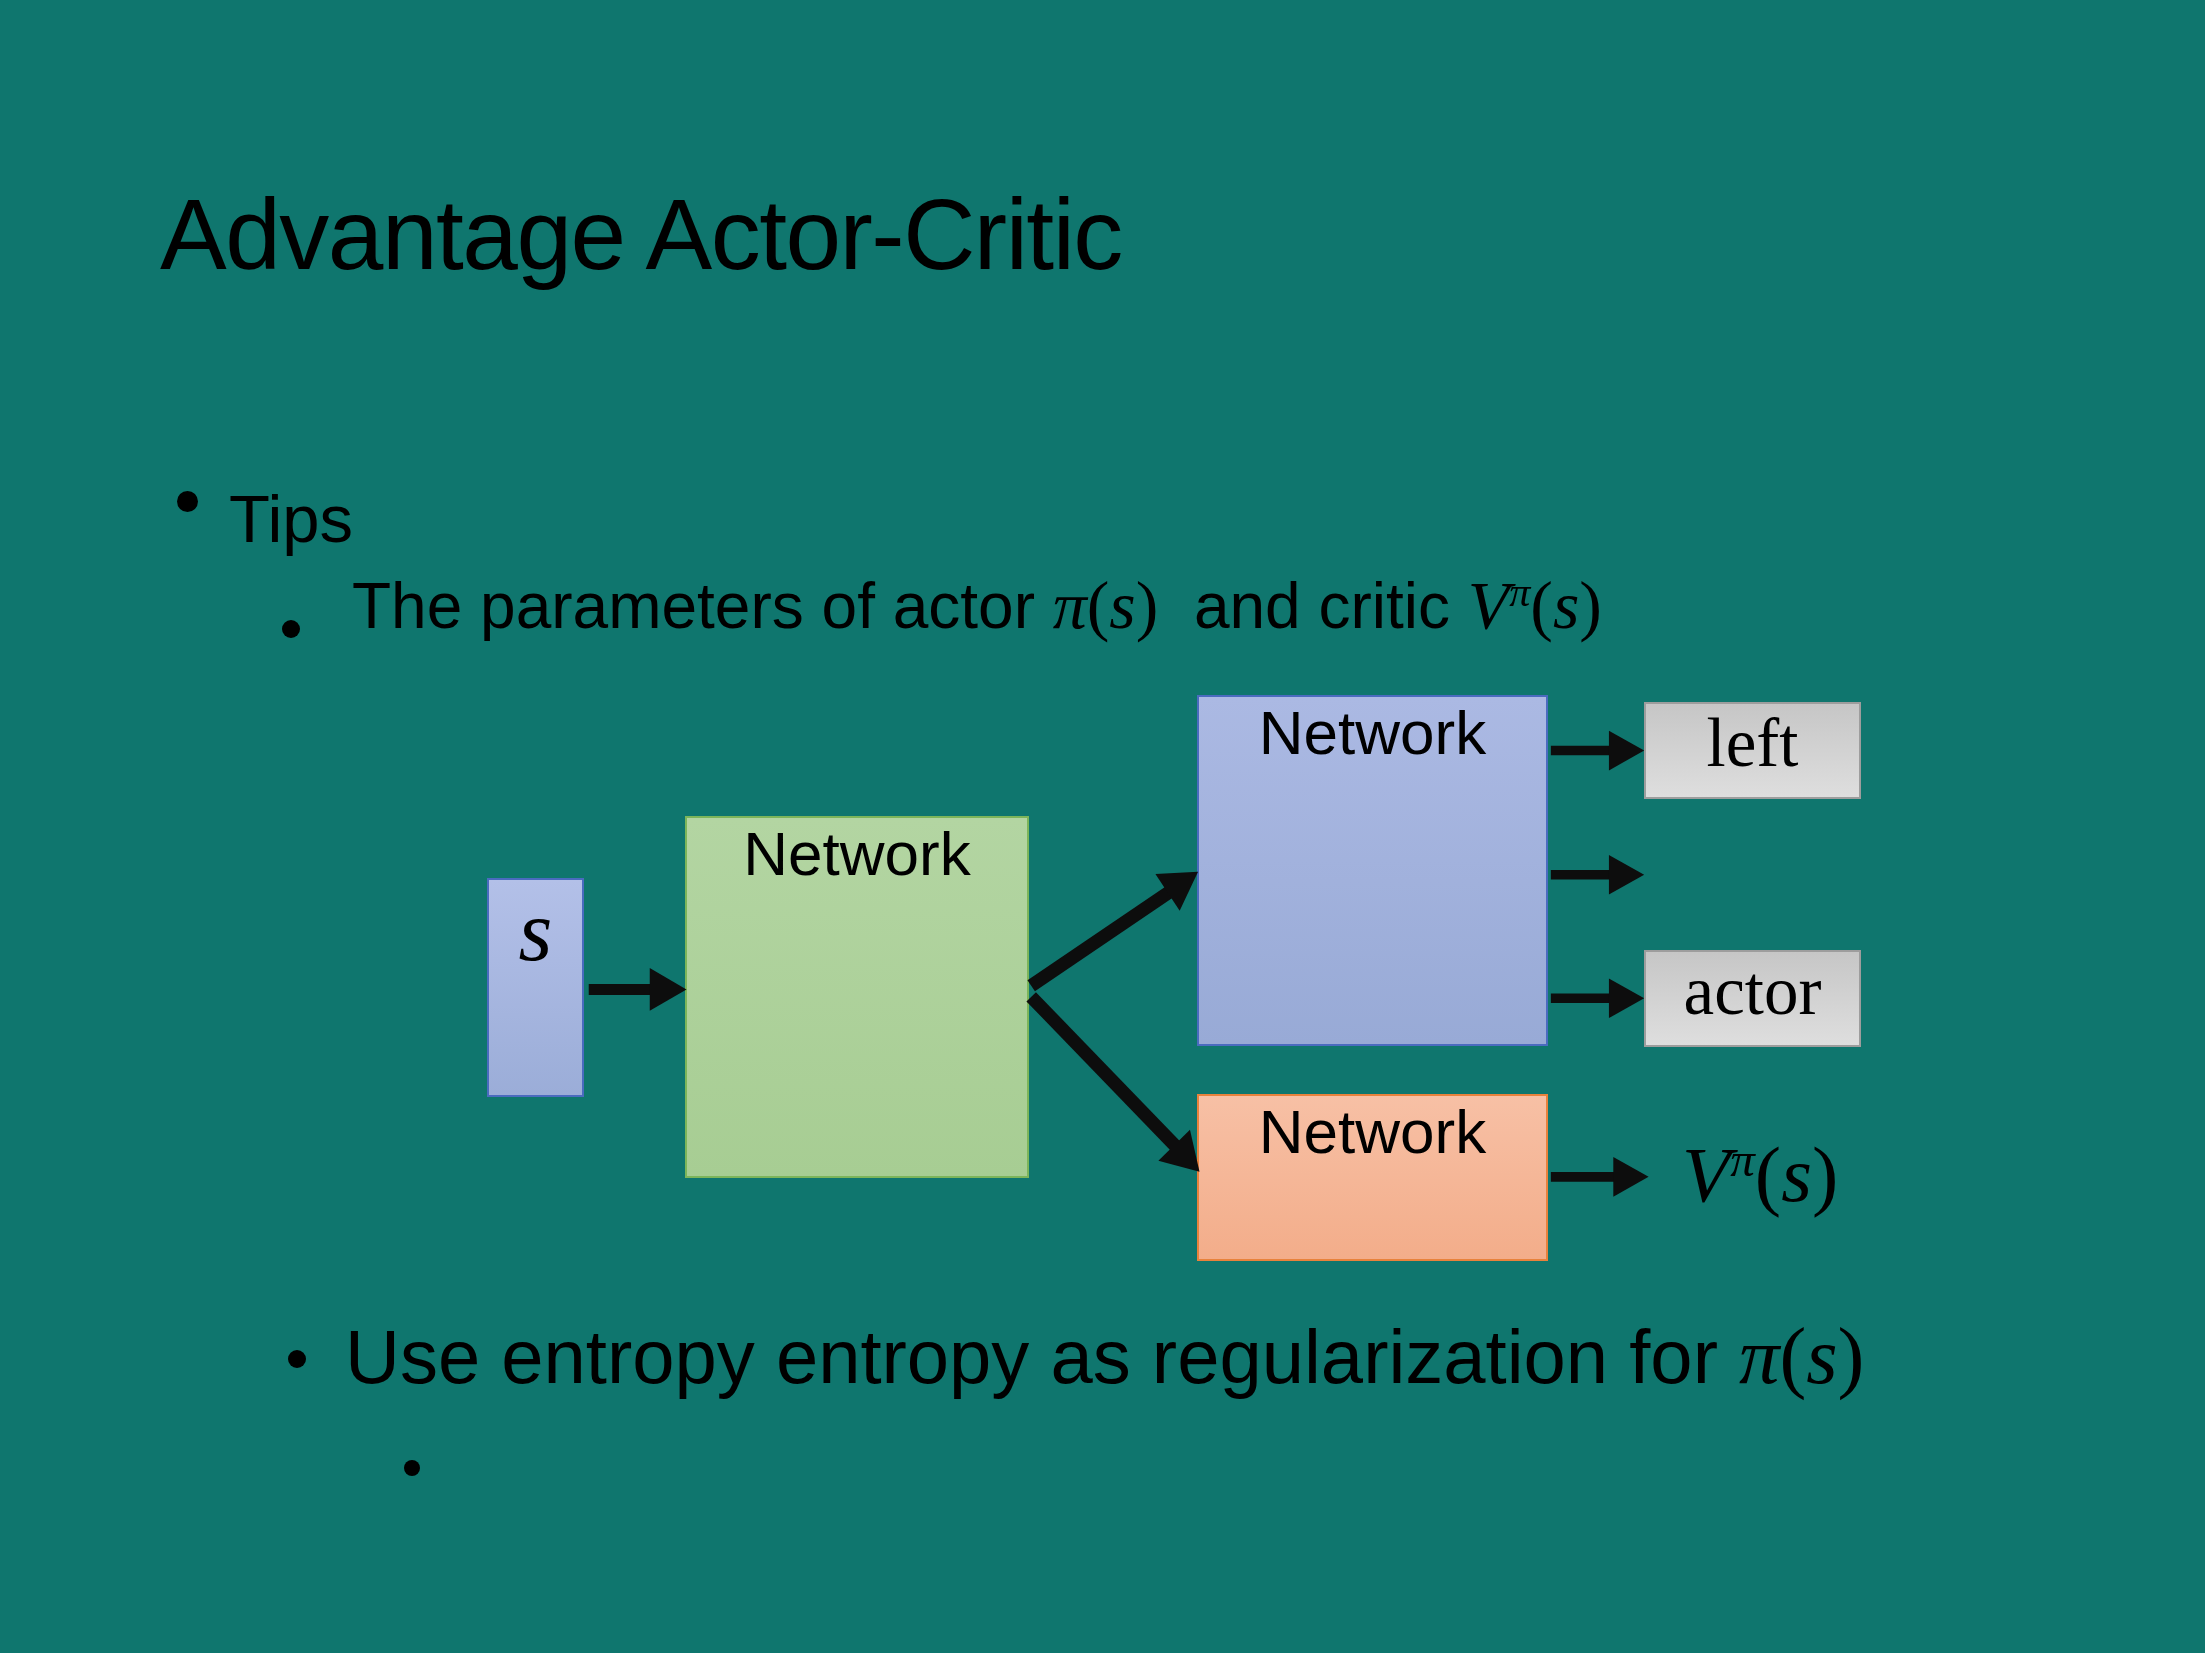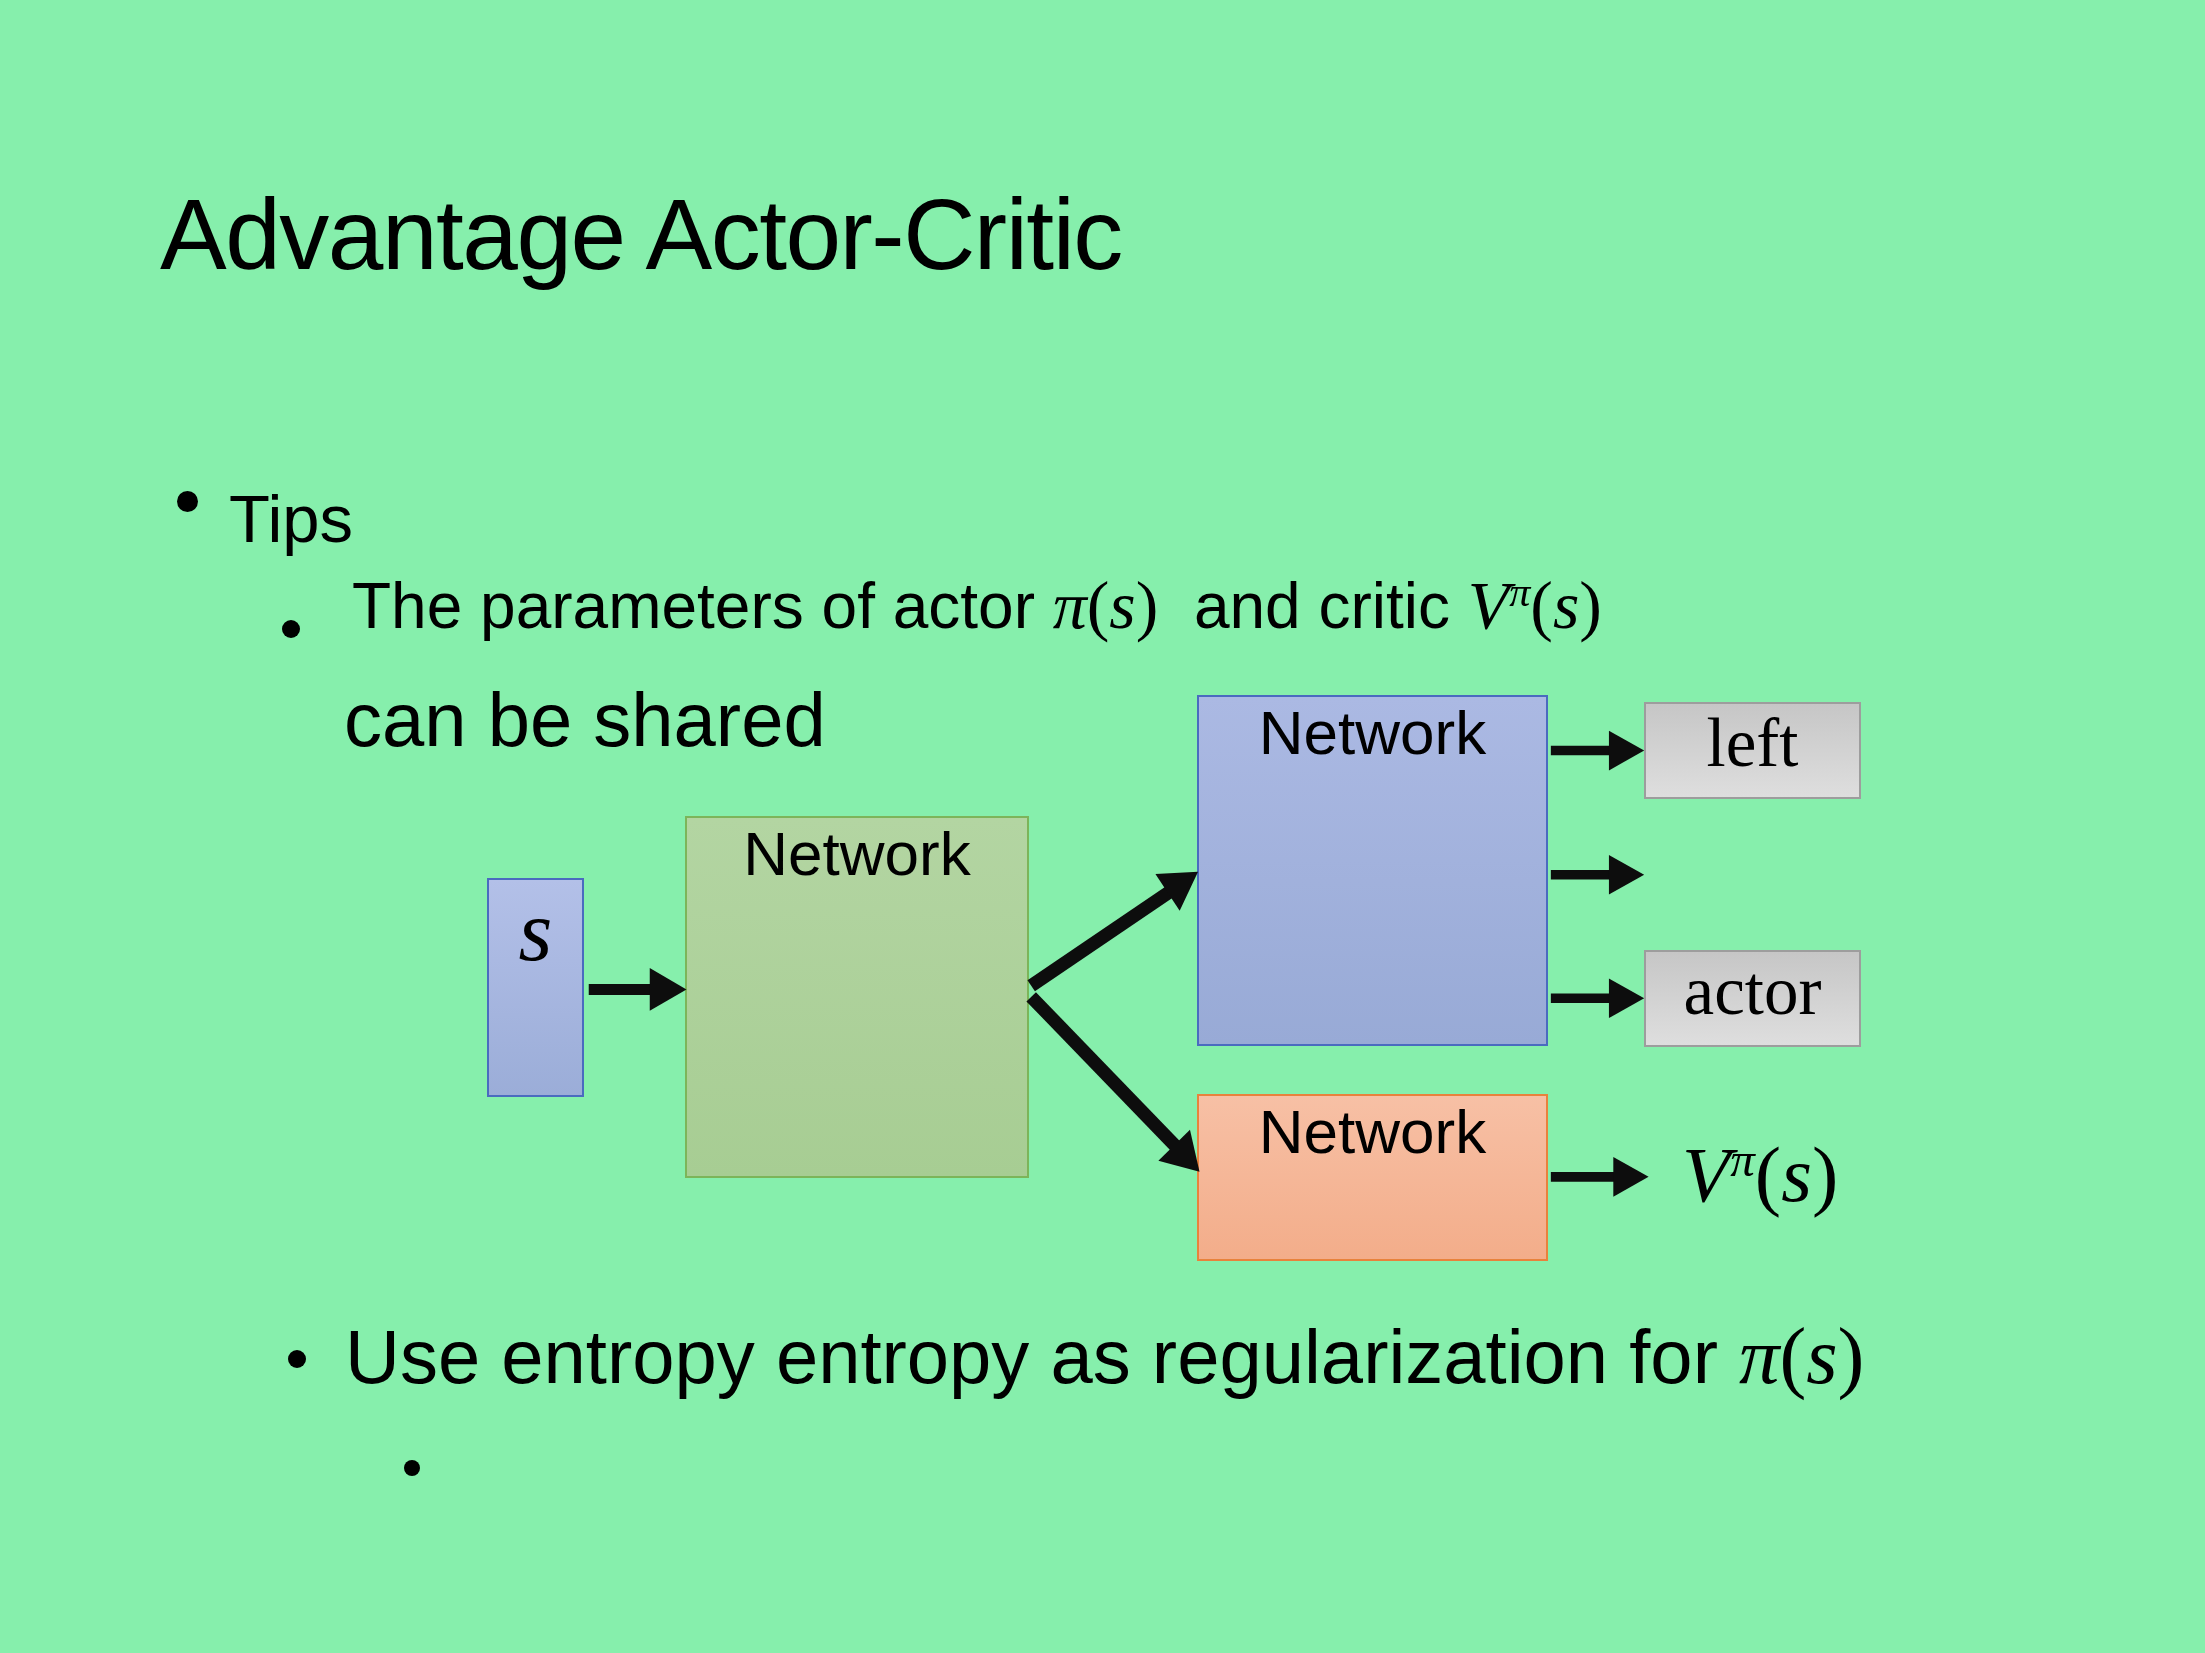--- a/index.html
+++ b/index.html
@@ -1,17 +1,17 @@
 <!DOCTYPE html>
 <html style="font-size:11.8px"><head>
 <meta charset="utf-8">
 <style>
   html,body { margin:0; padding:0; background:#ffffff; }
   .slide {
-    position:relative; width:2205px; height:1654px; background:#86efac;
+    position:relative; width:2205px; height:1654px; background:#0f766e;
     font-family:"Liberation Sans", sans-serif; color:#000;
     overflow:hidden;
   }
   .txt { position:absolute; white-space:pre-wrap; line-height:1.18; }
 
   .title { left:160px; top:175px; font-size:100px; letter-spacing:-1.5px; }
 
   .bullet-dot { position:absolute; background:#000; border-radius:50%; }
   #dot-tips  { left:177px; top:491px; width:21px; height:21px; }
   #dot-sub1  { left:282px; top:620px; width:18.4px; height:18.4px; }
@@ -56,21 +56,20 @@
 
 <div class="slide">
 
   <div class="txt title">Advantage Actor-Critic</div>
 
   <span class="bullet-dot" id="dot-tips"></span>
   <div class="txt tips-line">Tips</div>
 
   <span class="bullet-dot" id="dot-sub1"></span>
   <div class="txt sub1-line1"><span>The parameters of actor </span><span class="math"><span>π</span><span class="up">(</span><span>s</span><span class="up">)</span></span><span>  and critic </span><span class="math"><span>V</span><span class="msup">π</span><span class="up">(</span><span>s</span><span class="up">)</span></span></div>
-  <div class="txt sub1-line2">can be shared</div>
 
   <span class="bullet-dot" id="dot-sub2"></span>
   <div class="txt sub2-line"><span>Use entropy entropy as regularization for </span><span class="math"><span>π</span><span class="up">(</span><span>s</span><span class="up">)</span></span></div>
 
   <span class="bullet-dot" id="dot-sub3"></span>
 
   <div class="box" id="input-box">
     <span class="state-label">s</span>
   </div>
 

